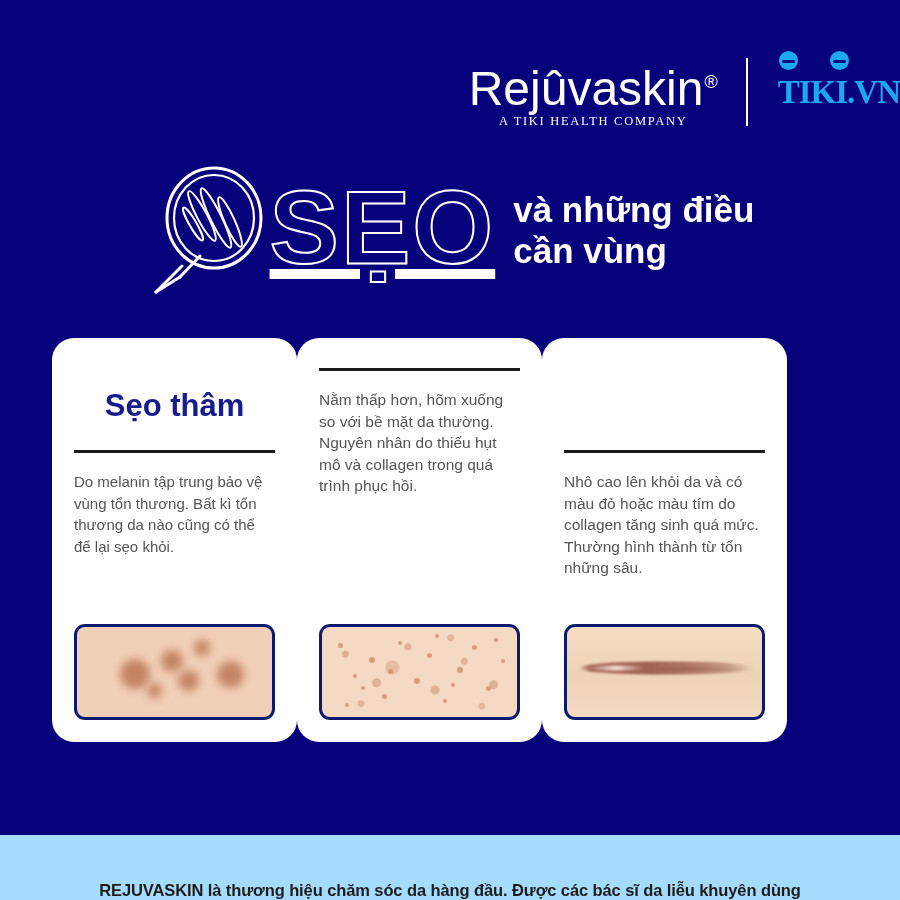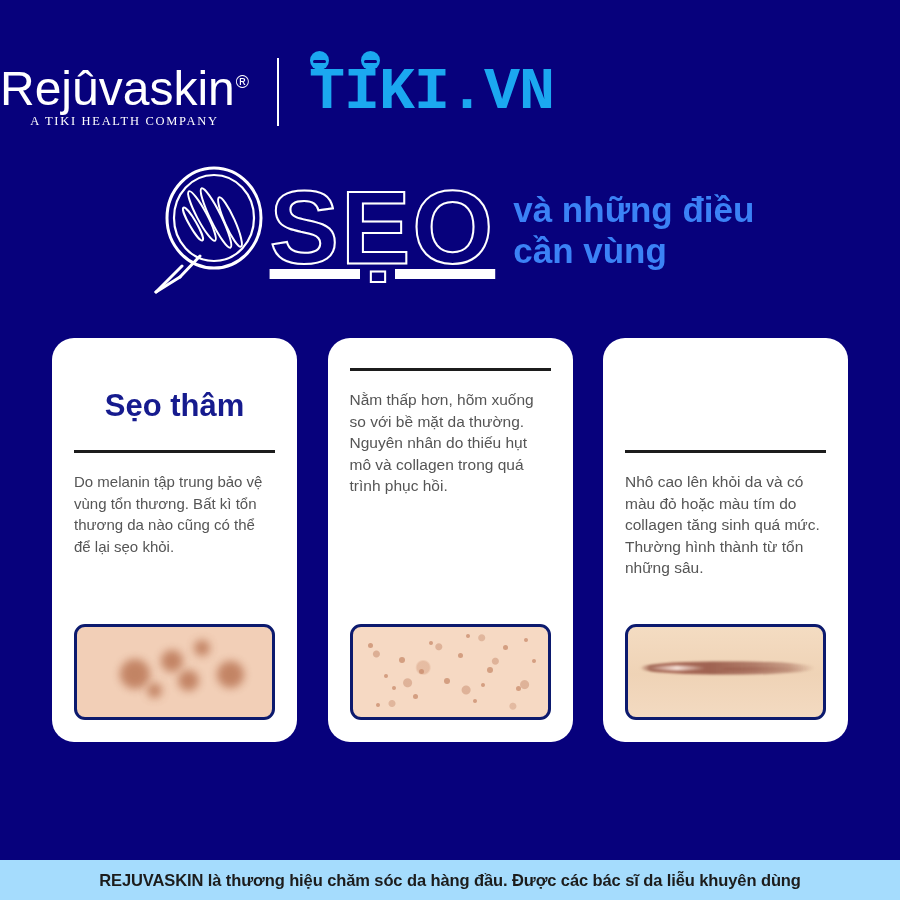--- a/index.html
+++ b/index.html
@@ -7,21 +7,21 @@
     width:900px;height:900px;
     background:#07017c;
     font-family:"Liberation Sans", sans-serif;
     overflow:hidden;position:relative;
   }
   .page{position:absolute;inset:0;}
 
   
   .logo-row{
     position:absolute;left:0;right:0;top:42px;height:100px;
-    display:flex;align-items:center;justify-content:flex-start;gap:0px;
+    display:flex;align-items:center;justify-content:flex-end;gap:0px;
   }
   .rejuva{position:relative;text-align:center;padding-right:28px;}
   .rejuva-word{
     font-family:"Liberation Sans", sans-serif;
     font-size:48px;font-weight:300;color:#ffffff;letter-spacing:0px;
     line-height:52px;position:relative;display:inline-block;
   }
   .rejuva-reg{
     font-size:18px;vertical-align:super;font-weight:400;margin-left:1px;
   }
@@ -29,22 +29,22 @@
     font-family:"Liberation Serif", serif;
     font-size:12.5px;color:#ffffff;letter-spacing:1.7px;
     margin-top:-1px;white-space:nowrap;
   }
   .divider-v{
     width:2px;height:68px;background:#ffffff;margin:0 26px 0 0;
     align-self:center;
   }
   .tiki{position:relative;padding-left:4px;}
   .tiki-word{
-    font-size:60px;font-weight:bold;color:#1ba8f0;letter-spacing:-1px;
-    line-height:50px;font-family:Liberation Mono, monospace;
+    font-size:33px;font-weight:bold;color:#1ba8f0;letter-spacing:-1px;
+    line-height:50px;font-family:Liberation Serif, serif;
   }
   .tiki-smile{
     position:absolute;width:19px;height:19px;border-radius:50%;
     background:#1ba8f0;top:-16px;
   }
   .tiki-smile::after{
     content:"";position:absolute;left:3px;right:3px;top:9px;height:2.5px;
     background:#07017c;border-radius:2px;
   }
   .tiki-smile.s1{left:5px;}
@@ -56,28 +56,28 @@
     display:flex;align-items:center;justify-content:center;
   }
   .mag-icon{width:118px;height:128px;margin-right:6px;flex:none;}
   .seo-outline{
     font-size:104px;font-weight:bold;line-height:104px;
     color:transparent;-webkit-text-stroke:2px #ffffff;
     letter-spacing:2px;font-family:"Liberation Sans", sans-serif;
     margin:0 18px 6px 0;white-space:nowrap;text-decoration:underline;
   }
   .head-sub{
-    color:#3b82f6;font-size:35px;font-weight:bold;line-height:41px;
+    color:#ffffff;font-size:35px;font-weight:bold;line-height:41px;
     white-space:nowrap;
   }
 
   
   .cards{
     position:absolute;left:52px;top:338px;width:796px;height:404px;
-    display:flex;justify-content:space-between;
+    display:flex;justify-content:flex-start;
   }
   .card{
     width:245px;height:404px;background:#ffffff;border-radius:22px;
     box-sizing:border-box;padding:26px 22px 0 22px;
     display:flex;flex-direction:column;
   }
   .card-title{
     color:#161b8e;font-weight:bold;font-size:31px;line-height:37px;
     margin:0;min-height:82px;display:flex;align-items:center;
   }
@@ -136,22 +136,22 @@
   }
   .sw-keloid .scar-tail{
     position:absolute;left:48%;right:5%;top:47%;height:4px;
     transform:translateY(-50%);
     background:linear-gradient(90deg,rgba(150,86,70,.65),rgba(150,86,70,.25),rgba(150,86,70,0));
     filter:blur(1px);border-radius:50%;
   }
 
   
   .footer{
-    position:absolute;left:0;right:0;bottom:0;height:40px;
-    background:#a5dcfd;display:flex;align-items:center;justify-content:center;
+    position:absolute;left:0;right:0;bottom:0;height:65px;
+    background:#a5dcfd;display:flex;align-items:flex-end;justify-content:center;
   }
   .footer-text{
     color:#1c1c1c;font-size:16.5px;font-weight:bold;letter-spacing:-.1px;
     white-space:nowrap;
   }
 </style>
 </head>
 <body>
 
 <div class="page">

